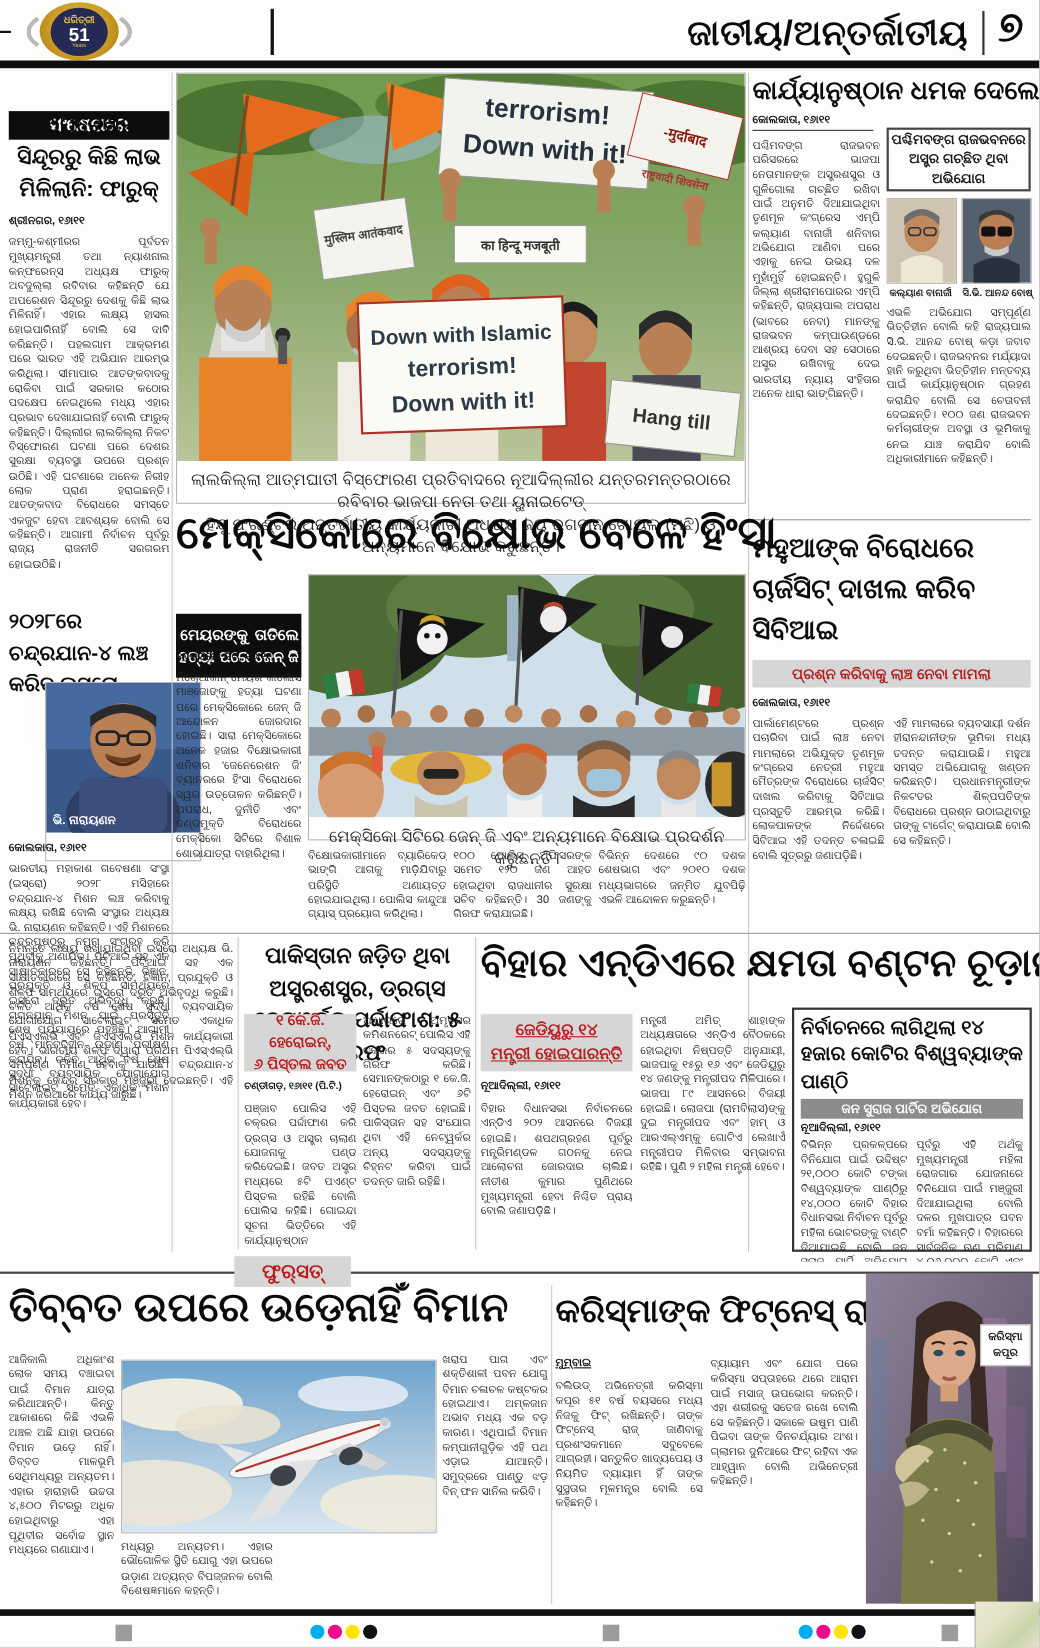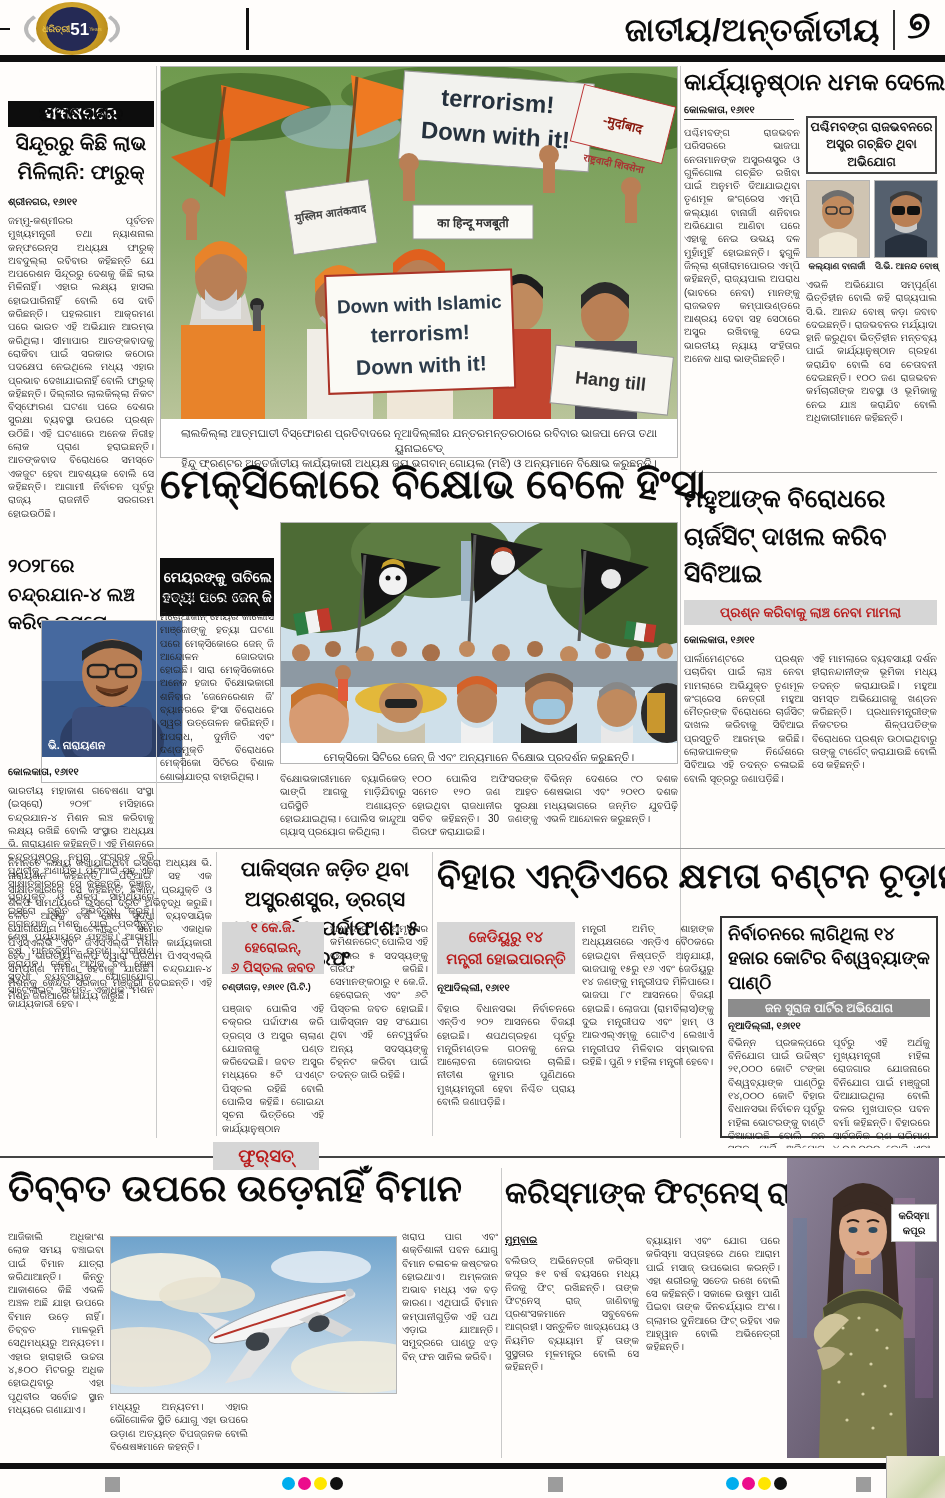--- a/index.html
+++ b/index.html
@@ -6,37 +6,37 @@
   body { background:#777; font-family:"Liberation Sans","DejaVu Sans",sans-serif; }
   #page { position:relative; width:945px; height:1498px; background:#fffdfb; margin:0 auto; overflow:hidden; color:#141414; }
   .abs { position:absolute; }
   .body-col { font-size:10px; line-height:1.33; text-align:justify; color:#222; overflow:hidden; word-break:break-word; }
   .dateline { font-size:10px; font-weight:bold; text-align:left; color:#111; }
   .dateline u { text-decoration:underline; }
   .headline { font-weight:bold; color:#0b0b0b; }
   .kicker-black { background:#0d0d0d; color:#fff; font-weight:bold; text-align:center; display:flex; align-items:center; justify-content:center;margin-top:34px; }
   .graybox { background:#d6d6d6; color:#b91c1c; font-weight:bold; text-align:center; display:flex; align-items:center; justify-content:center; }
   .photo-frame { border:1px solid #b5b5b5; background:#fff; }
-  .caption { font-size:11px; line-height:1.35; text-align:center; color:#222; }
+  .caption { font-size:15px; line-height:1.35; text-align:center; color:#222; }
   .vrule { width:1px; background:#c9c9c9; }
   .hrule { height:1px; background:#9a9a9a; }
   .thickrule { background:#101010; }
   svg text { font-family:"Liberation Sans","DejaVu Sans",sans-serif; }
 </style>
 </head>
 <body>
 
 <div id="page">
 
   <div class="abs" style="left:0;top:28px;width:10px;height:2px;background:#111;"></div>
 
   <div class="abs" style="left:24px;top:2px;width:96px;height:53px;">
     <div class="abs" style="left:0;top:4px;width:96px;height:46px;border-radius:50%;border:4px solid #b9b9b9;border-top-color:transparent;border-bottom-color:transparent;"></div>
     <div class="abs" style="left:12px;top:0;width:72px;height:53px;border-radius:50%;background:radial-gradient(circle at 50% 45%, #e8c24a 0%, #c89a23 60%, #a87d12 100%);"></div>
-    <div class="abs" style="left:22px;top:5px;width:52px;height:44px;border-radius:50%;background:#252a55;display:flex;flex-direction:row;align-items:center;justify-content:center;color:#fff;">
+    <div class="abs" style="left:22px;top:5px;width:52px;height:44px;border-radius:50%;background:#252a55;display:flex;flex-direction:column;align-items:center;justify-content:center;color:#fff;">
       <div style="font-size:9px;color:#e8c24a;font-weight:bold;line-height:1;">ଧରିତ୍ରୀ</div>
       <div style="font-size:17px;font-weight:bold;line-height:1;">51</div>
       <div style="font-size:5px;color:#e8c24a;line-height:1;">Years</div>
     </div>
   </div>
 
   <div class="abs" style="left:246px;top:8px;width:2.5px;height:42px;background:#111;"></div>
 
   <div class="abs headline" style="left:480px;top:12px;width:400px;text-align:right;font-size:32px;letter-spacing:0.5px;">ଜାତୀୟ/ଅନ୍ତର୍ଜାତୀୟ</div>
   <div class="abs" style="left:893px;top:10px;width:1.5px;height:40px;background:#333;"></div>
@@ -297,21 +297,21 @@
     <div>୧ କେ.ଜି. ହେରୋଇନ୍,</div>
     <div>୬ ପିସ୍ତଲ ଜବତ</div>
   </div>
   <div class="abs dateline" style="left:222px;top:982px;width:102px;font-size:9px;">ଚଣ୍ଡୀଗଡ଼, ୧୬ା୧୧ (ପି.ଟି.)</div>
   <div class="abs body-col" style="left:222px;top:1002px;width:102px;height:134px;">ପଞ୍ଜାବ ପୋଲିସ ଏହି ଚକ୍ରର ପର୍ଦ୍ଦାଫାଶ କରି ଡ୍ରଗ୍ସ ଓ ଅସ୍ତ୍ର ଚାଲାଣ ଯୋଜନାକୁ ପଣ୍ଡ କରିଦେଇଛି। ଜବତ ଅସ୍ତ୍ର ମଧ୍ୟରେ ୫ଟି ପଏଣ୍ଟ ପିସ୍ତଲ ରହିଛି ବୋଲି ପୋଲିସ କହିଛି। ଗୋଇନ୍ଦା ସୂଚନା ଭିତ୍ତିରେ ଏହି କାର୍ଯ୍ୟାନୁଷ୍ଠାନ ହୋଇଥିଲା।</div>
   <div class="abs body-col" style="left:330px;top:922px;width:98px;height:214px;">ଆଧାରରେ ଅମୃତସର କମିଶନରେଟ୍ ପୋଲିସ ଏହି ଚକ୍ରର ୫ ସଦସ୍ୟଙ୍କୁ ଗିରଫ କରିଛି। ସେମାନଙ୍କଠାରୁ ୧ କେ.ଜି. ହେରୋଇନ୍ ଏବଂ ୬ଟି ପିସ୍ତଲ ଜବତ ହୋଇଛି। ପାକିସ୍ତାନ ସହ ସଂଯୋଗ ଥିବା ଏହି ନେଟ୍‌ୱର୍କର ଅନ୍ୟ ସଦସ୍ୟଙ୍କୁ ଚିହ୍ନଟ କରିବା ପାଇଁ ତଦନ୍ତ ଜାରି ରହିଛି।</div>
 
   <div class="abs vrule" style="left:432px;top:852px;height:284px;"></div>
 
   <div class="abs headline" style="left:437px;top:856px;width:500px;text-align:center;font-size:35px;white-space:nowrap;">ବିହାର ଏନ୍‌ଡିଏରେ କ୍ଷମତା ବଣ୍ଟନ ଚୂଡ଼ାନ୍ତ</div>
-  <div class="abs graybox" style="left:437px;top:922px;width:138px;height:52px;font-size:15px;line-height:1.5;flex-direction:column;">
+  <div class="abs graybox" style="left:437px;top:922px;width:138px;height:52px;font-size:15px;line-height:1.5;flex-direction:column;text-decoration:underline;">
     <div>ଜେଡିୟୁରୁ ୧୪</div>
     <div>ମନ୍ତ୍ରୀ ହୋଇପାରନ୍ତି</div>
   </div>
   <div class="abs dateline" style="left:437px;top:982px;width:138px;">ନୂଆଦିଲ୍ଲୀ, ୧୬ା୧୧</div>
   <div class="abs body-col" style="left:437px;top:1002px;width:138px;height:134px;">ବିହାର ବିଧାନସଭା ନିର୍ବାଚନରେ ଏନ୍‌ଡିଏ ୨୦୨ ଆସନରେ ବିଜୟୀ ହୋଇଛି। ଶପଥଗ୍ରହଣ ପୂର୍ବରୁ ମନ୍ତ୍ରିମଣ୍ଡଳ ଗଠନକୁ ନେଇ ଆଲୋଚନା ଜୋରଦାର ଚାଲିଛି। ନୀତୀଶ କୁମାର ପୁଣିଥରେ ମୁଖ୍ୟମନ୍ତ୍ରୀ ହେବା ନିଶ୍ଚିତ ପ୍ରାୟ ବୋଲି ଜଣାପଡ଼ିଛି।</div>
   <div class="abs body-col" style="left:582px;top:922px;width:132px;height:214px;">ମନ୍ତ୍ରୀ ଅମିତ୍ ଶାହାଙ୍କ ଅଧ୍ୟକ୍ଷତାରେ ଏନ୍‌ଡିଏ ବୈଠକରେ ହୋଇଥିବା ନିଷ୍ପତ୍ତି ଅନୁଯାୟୀ, ଭାଜପାକୁ ୧୫ରୁ ୧୬ ଏବଂ ଜେଡିୟୁରୁ ୧୪ ଜଣଙ୍କୁ ମନ୍ତ୍ରୀପଦ ମିଳିପାରେ। ଭାଜପା ୮୯ ଆସନରେ ବିଜୟୀ ହୋଇଛି। ଲୋଜପା (ରାମବିଲାସ)ଙ୍କୁ ଦୁଇ ମନ୍ତ୍ରୀପଦ ଏବଂ ହାମ୍ ଓ ଆରଏଲ୍‌ଏମ୍‌କୁ ଗୋଟିଏ ଲେଖାଏଁ ମନ୍ତ୍ରୀପଦ ମିଳିବାର ସମ୍ଭାବନା ରହିଛି। ପୁଣି ୨ ମହିଳା ମନ୍ତ୍ରୀ ହେବେ।</div>
 
   <div class="abs" style="left:720px;top:916px;width:218px;height:222px;border:2px solid #333;padding:4px 6px;">
     <div class="headline" style="font-size:18px;line-height:1.35;text-align:left;">ନିର୍ବାଚନରେ ଲାଗିଥିଲା ୧୪ ହଜାର କୋଟିର ବିଶ୍ୱବ୍ୟାଙ୍କ ପାଣ୍ଠି</div>
     <div style="background:#8c8c8c;color:#fff;font-weight:bold;font-size:12px;text-align:center;margin-top:4px;padding:2px 0;">ଜନ ସୁରାଜ ପାର୍ଟିର ଅଭିଯୋଗ</div>

